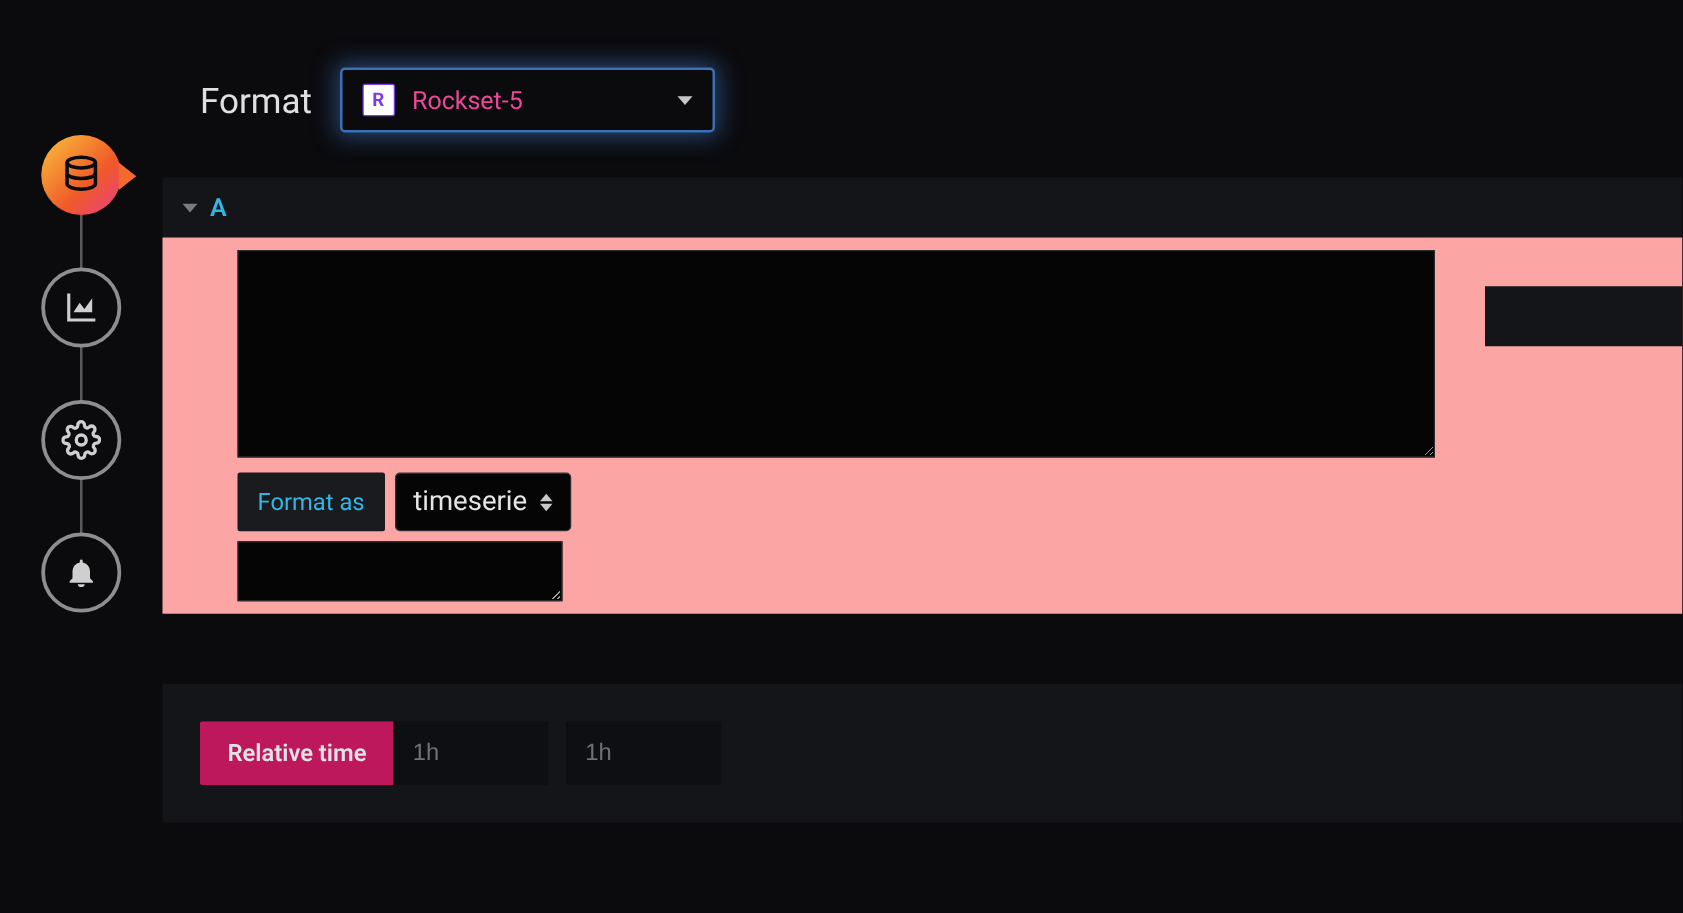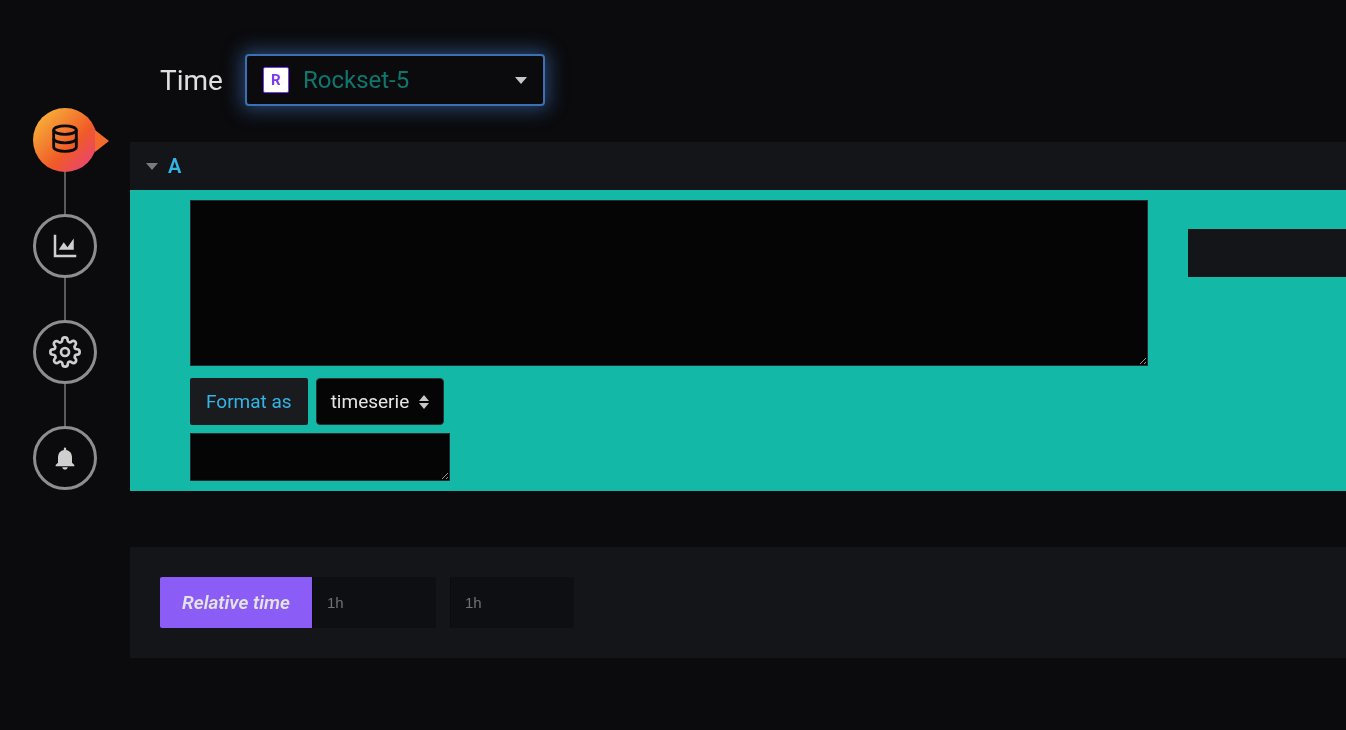--- a/index.html
+++ b/index.html
@@ -90,21 +90,21 @@
     cursor: pointer;
   }
   .ds-icon {
     width: 26px; height: 26px;
     background: #fff;
     border: 1px solid #7c3aed;
     display:flex; align-items:center; justify-content:center;
     font-size: 15px; font-weight:700; color:#7c3aed;
     border-radius: 2px;
   }
-  .ds-label { font-size: 24px; color: #0f766e; flex:1; }
+  .ds-label { font-size: 20px; color: #ec4899; flex:1; }
   .ds-caret {
     width: 0; height: 0;
     border-left: 6px solid transparent;
     border-right: 6px solid transparent;
     border-top: 7px solid #c7c7c7;
   }
 
   
   .panel {
     background: #141518;
@@ -120,21 +120,21 @@
   .tri-down {
     width: 0; height: 0;
     border-left: 6px solid transparent;
     border-right: 6px solid transparent;
     border-top: 7px solid #7b7b7b;
   }
   .row-a-label { color: #33b5e5; font-size: 20px; font-weight: 600; }
 
   .editor-area {
     padding: 10px 0 10px 60px;
-    background: #14b8a6;
+    background: #fca5a5;
   }
   .query-textarea {
     width: 958px;
     height: 166px;
     background: #050506;
     border: 1px solid #2b2b2e;
     resize: both;
     color: #d8d9da;
     font-family: monospace;
     font-size: 14px;
@@ -158,21 +158,21 @@
     font-size: 19px;
     display:flex; align-items:center;
     border-radius:2px;
   }
   .gf-select {
     background: #050506;
     border: 1px solid #2f2f32;
     border-radius: 4px;
     color: #e5e5e5;
     padding: 10px 14px;
-    font-size: 19px;
+    font-size: 22px;
     display:flex; align-items:center; gap:10px;
     cursor:pointer;
   }
   .sort-icon{
     display:inline-flex;flex-direction:column;gap:2px;
   }
   .sort-icon span{
     width:0;height:0;border-left:5px solid transparent;border-right:5px solid transparent;
   }
   .sort-icon .up{border-bottom:6px solid #c7c7c7;}
@@ -196,34 +196,34 @@
     padding: 30px 30px;
     display:flex;
     gap: 14px;
   }
   .combo{
     display:flex;
     border-radius:2px;
     overflow:hidden;
   }
   .combo .lbl{
-    background:#8b5cf6;
+    background:#be185d;
     color:#e3e3e3;
     font-size:19px;
     font-weight:600;
     padding: 14px 22px;
-    display:flex;align-items:center;font-style:italic;
+    display:flex;align-items:center;
   }
   .combo input{
     width: 124px;
     background:#0e0f12;
     border:none;
     border-left:1px solid #0b0b0e;
     color:#d8d9da;
-    font-size:15px;
+    font-size:19px;
     padding: 0 14px;
     outline:none;
   }
   .combo input::placeholder{ color:#6f7176; }
 </style>
 </head>
 <body>
 
 <div class="root">
   <div class="rail">
@@ -253,21 +253,21 @@
     <div class="rail-btn">
       <svg width="28" height="28" viewBox="0 0 24 24" fill="#cfcfcf">
         <path d="M12 22a2.5 2.5 0 002.45-2h-4.9A2.5 2.5 0 0012 22zm6-6V11a6 6 0 00-5-5.91V4a1 1 0 00-2 0v1.09A6 6 0 006 11v5l-2 2v1h16v-1l-2-2z"></path>
       </svg>
     </div>
   </div>
 
   <div class="main">
 
     <div class="query-row">
-      <div class="query-title">Time</div>
+      <div class="query-title">Format</div>
       <div class="ds-select">
         <div class="ds-icon">R</div>
         <div class="ds-label">Rockset-5</div>
         <div class="ds-caret"></div>
       </div>
     </div>
 
     <div class="panel">
       <div class="row-a">
         <div class="tri-down"></div>

